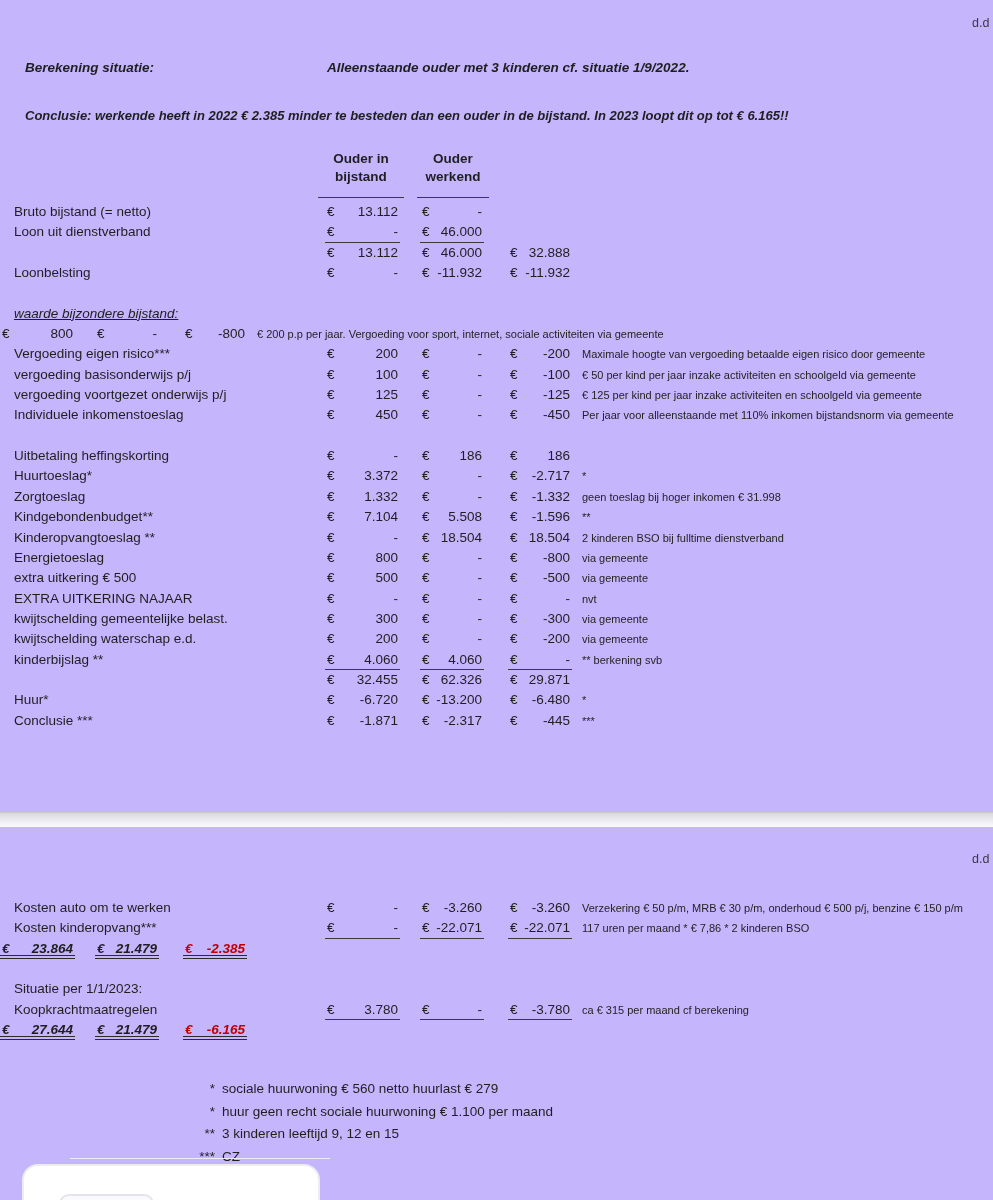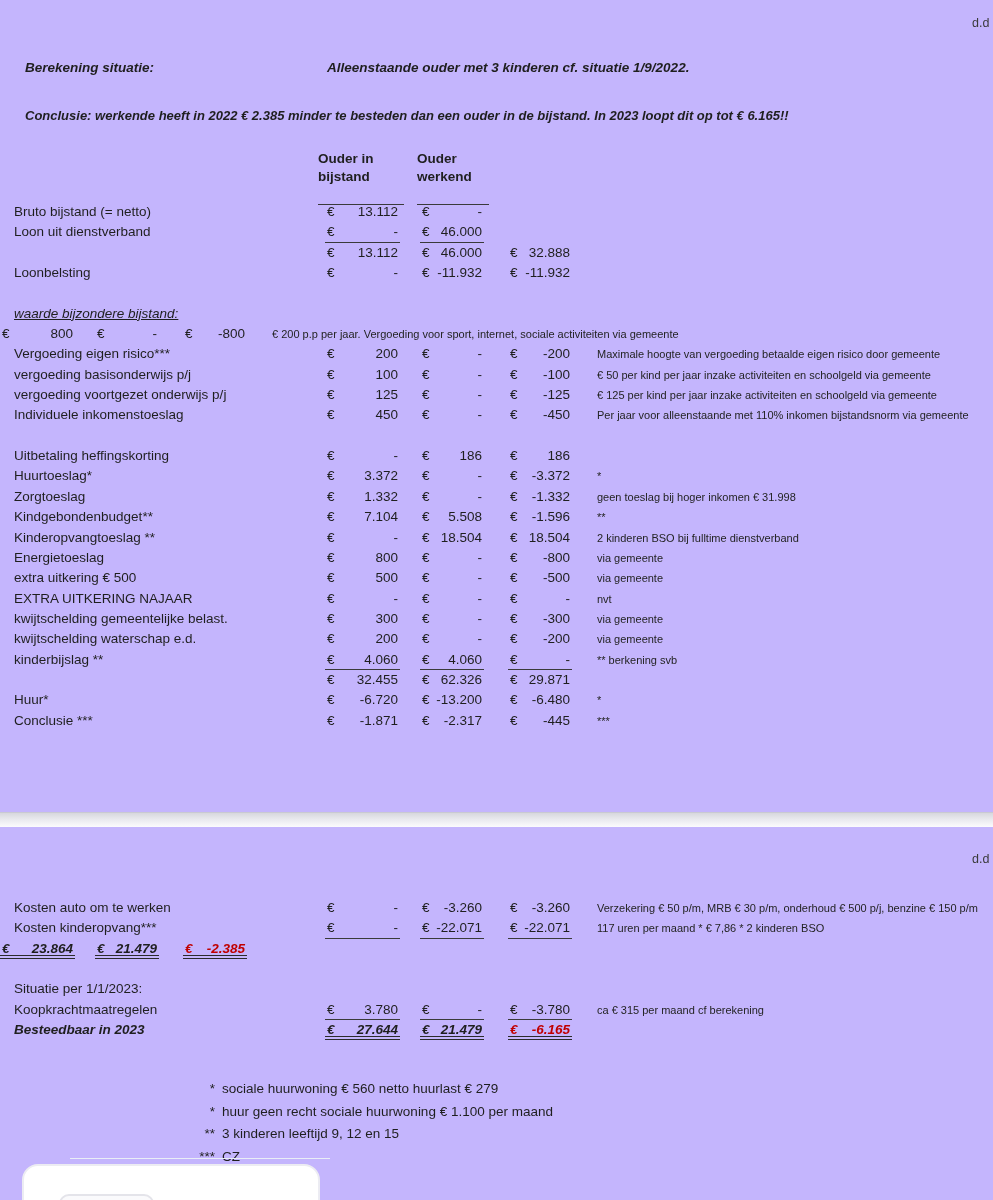--- a/index.html
+++ b/index.html
@@ -3,39 +3,39 @@
 <meta charset="utf-8">
 <style>
   html,body{margin:0;padding:0;}
   .page{position:relative;width:993px;height:1200px;background:#c4b5fd;overflow:hidden;
         font-family:"Liberation Sans",sans-serif;color:#1f1f1f;}
   .corner{position:absolute;left:972px;width:40px;font-size:12.5px;color:#3a3a3a;white-space:nowrap;}
   .titleline{position:absolute;top:60px;left:0;width:993px;font-size:13.5px;font-weight:bold;font-style:italic;}
   .titleline .tlabel{position:absolute;left:25px;top:0;}
   .titleline .tvalue{position:absolute;left:327px;top:0;}
   .conclusion{position:absolute;top:108px;left:25px;font-size:13px;font-weight:bold;font-style:italic;white-space:nowrap;}
-  .colhead{position:absolute;top:150px;text-align:left;font-weight:bold;font-size:13.5px;line-height:18px;
-           border-bottom:1.6px solid #3a3a3a;padding-bottom:18px;}
+  .colhead{position:absolute;top:150px;text-align:center;font-weight:bold;font-size:13.5px;line-height:18px;
+           border-bottom:1.6px solid #3a3a3a;padding-bottom:11px;}
   #colhead1{left:318px;width:86px;}
   #colhead2{left:417px;width:72px;}
   .rows{position:absolute;left:0;width:1100px;}
   #rows-top{top:202px;}
   #rows-bottom{top:898px;}
   .row{display:flex;height:20.35px;line-height:20.1px;font-size:13.5px;align-items:stretch;}
   .row.boldital{font-weight:bold;font-style:italic;}
   .label{flex:0 0 325px;box-sizing:border-box;padding-left:14px;white-space:nowrap;overflow:hidden;}
   .label.hd{font-style:italic;text-decoration:underline;}
   .cell{display:flex;justify-content:space-between;box-sizing:border-box;padding:0 2px;}
   .cell.c1{flex:0 0 75px;}
   .cell.c2{flex:0 0 64px;margin-left:20px;}
   .cell.c3{flex:0 0 64px;margin-left:24px;}
   .cell.ul{border-bottom:1.6px solid #3a3a3a;}
   .cell.dul{border-bottom:4px double #2b2b2b;}
   .cell.red{color:#c00000;font-weight:bold;font-style:italic;}
-  .note{margin-left:25px;font-size:11px;white-space:nowrap;color:#242424;line-height:21px;}
+  .note{margin-left:10px;font-size:11px;white-space:nowrap;color:#242424;line-height:21px;}
   .divider{position:absolute;top:812px;left:0;width:993px;height:14px;
            background:linear-gradient(to bottom,#d7d7dd 0%,#e9e9ee 45%,#fbfbfd 100%);
            border-top:1px solid #c9c9d2;}
   .fnotes{position:absolute;top:1078px;left:0;width:993px;font-size:13.5px;}
   .fnote{display:flex;line-height:22.5px;}
   .fmark{flex:0 0 215px;text-align:right;padding-right:7px;}
   .ftext{white-space:nowrap;}
   .faintline{position:absolute;top:1158px;left:70px;width:260px;height:1px;background:#e9eef6;}
   .popupcard{position:absolute;top:1164px;left:22px;width:298px;height:60px;background:#ffffff;
              border:2px solid #ececf2;border-radius:16px;box-sizing:border-box;}
@@ -224,21 +224,21 @@
         <div class="cell c1">
           <span class="eur">€</span>
           <span class="val">3.372</span>
         </div>
         <div class="cell c2">
           <span class="eur">€</span>
           <span class="val">-</span>
         </div>
         <div class="cell c3">
           <span class="eur">€</span>
-          <span class="val">-3.372</span>
+          <span class="val">-2.717</span>
         </div>
         <div class="note">*</div>
       </div>
       <div class="row">
         <div class="label">Zorgtoeslag</div>
         <div class="cell c1">
           <span class="eur">€</span>
           <span class="val">1.332</span>
         </div>
         <div class="cell c2">
@@ -493,21 +493,20 @@
           <span class="eur">€</span>
           <span class="val">-</span>
         </div>
         <div class="cell c3 ul">
           <span class="eur">€</span>
           <span class="val">-3.780</span>
         </div>
         <div class="note">ca € 315 per maand cf berekening</div>
       </div>
       <div class="row boldital">
-        <div class="label">Besteedbaar in 2023</div>
         <div class="cell c1 dul">
           <span class="eur">€</span>
           <span class="val">27.644</span>
         </div>
         <div class="cell c2 dul">
           <span class="eur">€</span>
           <span class="val">21.479</span>
         </div>
         <div class="cell c3 dul red">
           <span class="eur">€</span>

